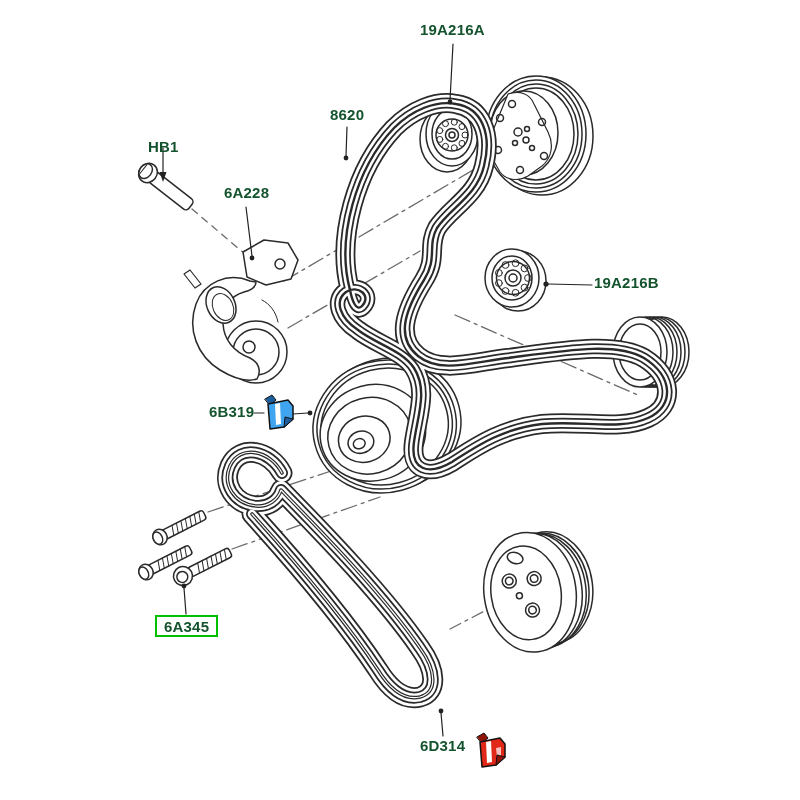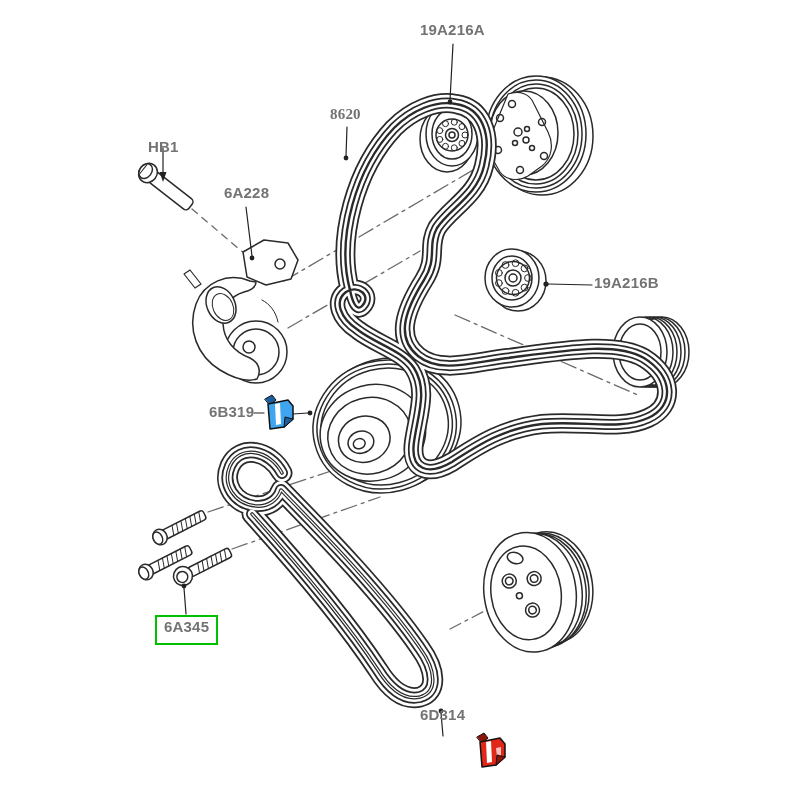--- a/index.html
+++ b/index.html
@@ -4,39 +4,39 @@
 <style>
   html,body{margin:0;padding:0;}
   body{
     width:800px;height:800px;position:relative;background:#ffffff;
     font-family:"Liberation Sans", sans-serif;overflow:hidden;
   }
   #art{position:absolute;left:0;top:0;width:800px;height:800px;}
   .part-label{
     position:absolute;
     font:bold 15px "Liberation Sans", sans-serif;
-    color:#737373;
+    color:#14532d;
     white-space:nowrap;
     cursor:pointer;
     letter-spacing:0.2px;
   }
   .part-label.boxed{
     border:2px solid #00C000;
     background:#ffffff;
-    padding:1px 7px 8px 7px;
+    padding:1px 7px 0 7px;
   }
   
   #lbl-19a216a{left:420px;top:21px;}
-  #lbl-8620{left:330px;top:106px;font-family:Liberation Serif, serif;}
+  #lbl-8620{left:330px;top:106px;}
   #lbl-hb1{left:148px;top:138px;}
   #lbl-6a228{left:224px;top:184px;}
   #lbl-19a216b{left:594px;top:274px;}
   #lbl-6b319{left:209px;top:403px;}
   #lbl-6a345{left:155px;top:615px;}
-  #lbl-6d314{left:420px;top:706px;}
+  #lbl-6d314{left:420px;top:737px;}
 </style>
 </head>
 <body>
 
 <svg id="art" viewBox="0 0 800 800">
   <g stroke="#2a2a2a" stroke-width="1.5" fill="none" stroke-linecap="round" stroke-linejoin="round">
 
     <g stroke="#6a6a6a" stroke-width="1.3">
       <line x1="284" y1="281" x2="519" y2="143" stroke-dasharray="16 5 3 5"></line>
       <line x1="288" y1="328" x2="420" y2="251" stroke-dasharray="16 5 3 5"></line>

